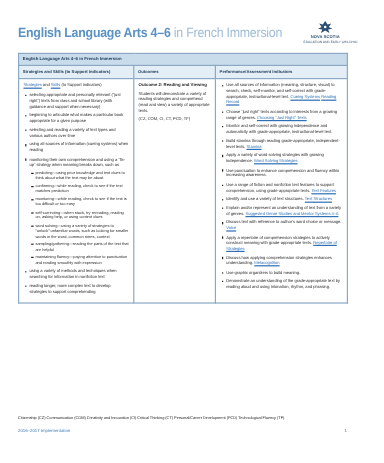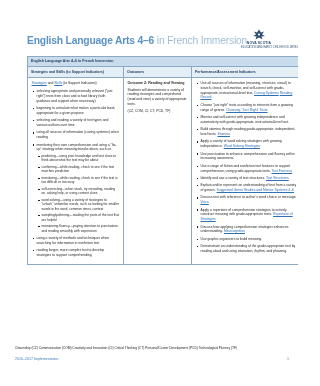--- a/index.html
+++ b/index.html
@@ -13,21 +13,21 @@
     overflow: hidden;
     font-family: "Liberation Sans", sans-serif;
     color: #231f20;
   }
   .page {
     position: relative;
     width: 298px;
     height: 386px;
     background: #ffffff;
     box-sizing: border-box;
-    padding: 12px;
+    padding: 0;
   }
 
   
   .doc-header {
     position: relative;
     height: 44px;
     padding: 22px 12px 0 15px;
     box-sizing: border-box;
   }
   .doc-title {

